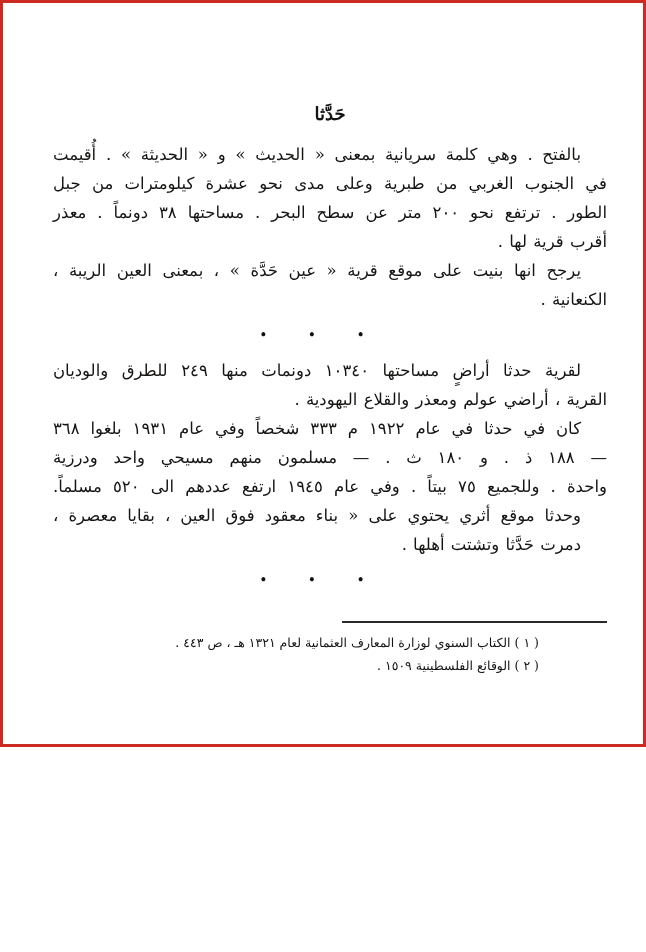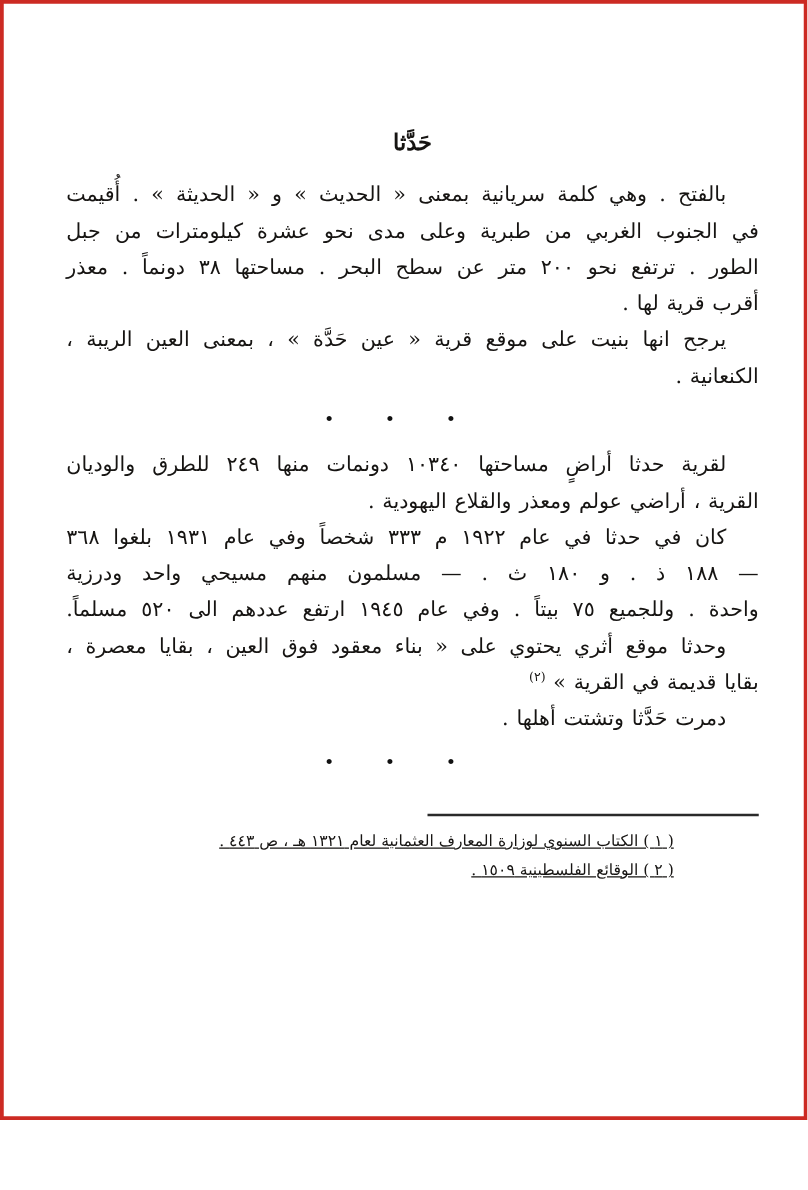--- a/index.html
+++ b/index.html
@@ -3,21 +3,21 @@
 <meta charset="utf-8">
 <style>
   html, body {
     margin: 0;
     padding: 0;
     background: #ffffff;
   }
   .page {
     position: relative;
     width: 646px;
-    height: 896px;
+    height: 747px;
     box-sizing: border-box;
     background: #ffffff;
     border: 3px solid #cc2a23;
     direction: rtl;
     overflow: hidden;
     font-family: "DejaVu Serif", "Liberation Serif", serif;
     color: #161412;
   }
   .content {
     padding: 100px 36px 0 50px;
@@ -53,21 +53,21 @@
     letter-spacing: 18px;
     text-indent: 18px; 
     color: #111;
   }
   .footnote-rule {
     width: 265px;
     height: 0;
     border-top: 2px solid #2a2a2a;
     margin: 20px 0 8px auto;
   }
-  .footnotes { padding-left: 4px; text-decoration: underline; }
+  .footnotes { padding-left: 4px; }
   .fn {
     font-size: 12.5px;
     line-height: 23px;
     text-align: right;
     padding-right: 68px;
     white-space: nowrap;
   }
   .page-number {
     text-align: center;
     font-size: 17px;
@@ -105,24 +105,20 @@
 
     <div class="para">
       <div class="ln ind">كان في حدثا في عام ١٩٢٢ م ٣٣٣ شخصاً وفي عام ١٩٣١ بلغوا ٣٦٨</div>
       <div class="ln">— ١٨٨ ذ . و ١٨٠ ث . — مسلمون منهم مسيحي واحد ودرزية</div>
       <div class="ln">واحدة . وللجميع ٧٥ بيتاً . وفي عام ١٩٤٥ ارتفع عددهم الى ٥٢٠ مسلماً.</div>
     </div>
 
 
     <div class="para">
       <div class="ln ind">وحدثا موقع أثري يحتوي على « بناء معقود فوق العين ، بقايا معصرة ،</div>
-      <div class="ln endline">
-        <span>بقايا قديمة في القرية »</span>
-        <sup class="fnm">(٢)</sup>
-      </div>
     </div>
 
     <div class="para">
       <div class="ln endline ind">دمرت حَدَّثا وتشتت أهلها .</div>
     </div>
 
     <div class="sep">• • •</div>
 
 
     <div class="footnote-rule"></div>

